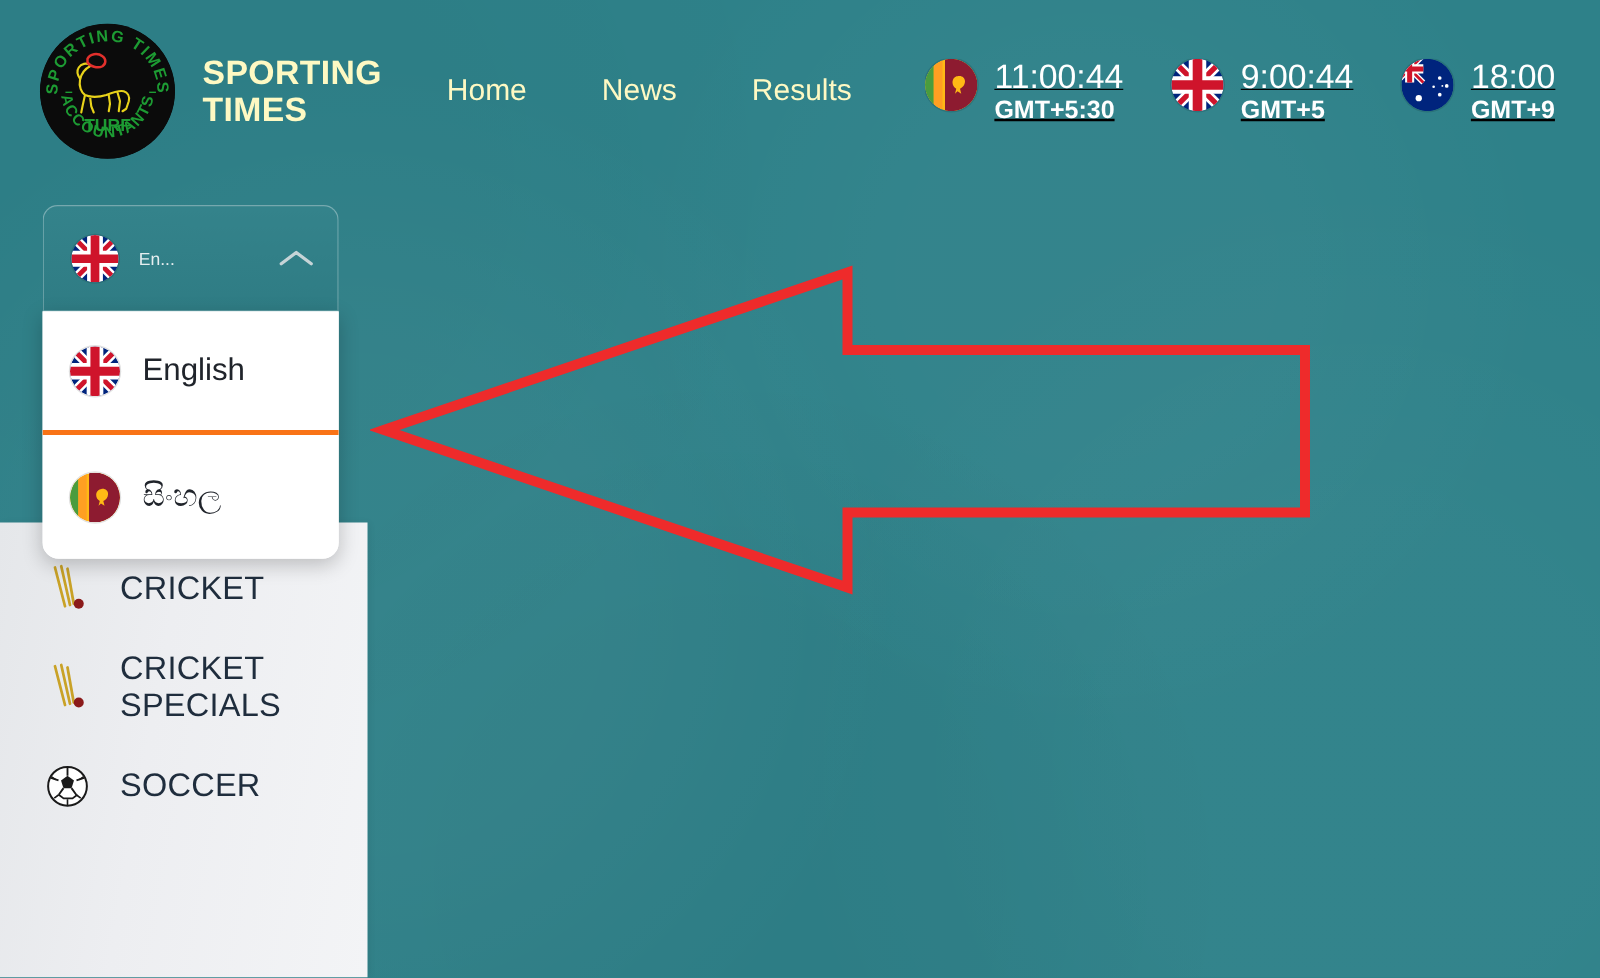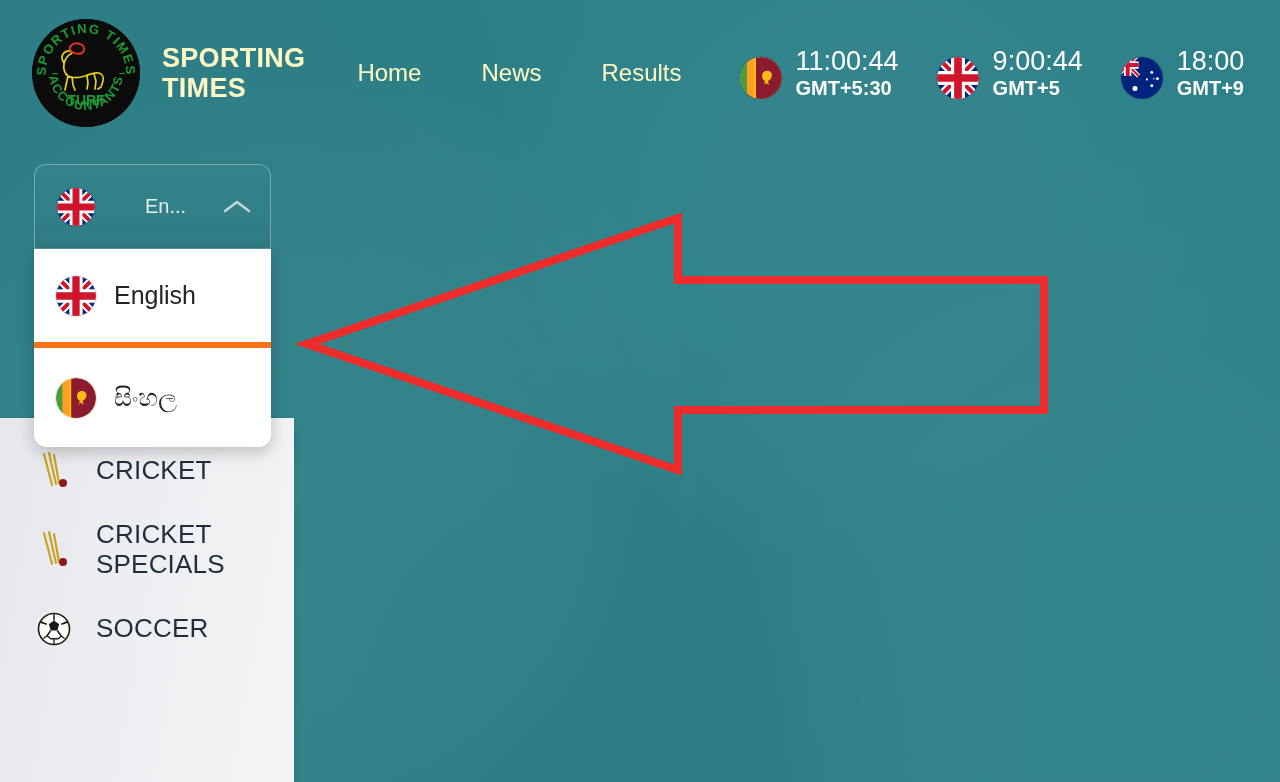--- a/index.html
+++ b/index.html
@@ -64,23 +64,24 @@
     cursor:pointer;
   }
 
   .clocks{
     display:flex; align-items:center;
     margin-left:28px;
     flex:1 1 auto;
     overflow:hidden;
   }
   .clock{
-    display:flex; align-items:flex-end;
+    display:flex; align-items:flex-start;
     margin-right:38px;
     flex:0 0 auto;
+    text-decoration:underline;
   }
   .flag{
     width:42px; height:42px; flex:0 0 42px;
     border-radius:50%; overflow:hidden;
     margin-right:14px;
     box-shadow:0 0 0 1px rgba(0,0,0,.12);
   }
   .flag svg{ display:block; width:42px; height:42px; }
   .clock-text{ line-height:1.05; }
   .clock-time{
@@ -131,35 +132,35 @@
     border:1px solid rgba(255,255,255,.34);
     border-bottom:1px solid rgba(255,255,255,.18);
     display:flex; align-items:center;
     padding:0 16px 0 22px;
     cursor:pointer;
     box-sizing:border-box;
   }
   .lang-head .flag{ width:38px; height:38px; flex:0 0 38px; margin-right:16px; }
   .lang-head .flag svg{ width:38px; height:38px; }
   .lang-head-label{
-    color:#e6eef0; font-size:20px; flex:1 1 auto; white-space:nowrap;text-align:center;
+    color:#e6eef0; font-size:14px; flex:1 1 auto; white-space:nowrap;
   }
   .chev{ width:34px; flex:0 0 34px; display:flex; justify-content:center; }
 
   .lang-menu{
     background:#ffffff;
     border-radius:0 0 13px 13px;
     box-shadow:0 5px 16px rgba(0,0,0,.22);
     overflow:hidden;
   }
   .lang-opt{
     height:99px;
     display:flex; align-items:center;
     padding-left:22px;
-    border-bottom:6px solid #f97316;
+    border-bottom:4px solid #f97316;
     cursor:pointer;
     background:#fff;
   }
   .lang-opt:last-child{ border-bottom:none; }
   .lang-opt .flag{ width:40px; height:40px; flex:0 0 40px; margin-right:18px; }
   .lang-opt .flag svg{ width:40px; height:40px; }
   .lang-opt-label{
     color:#20242b; font-size:25px; white-space:nowrap;
   }
 

